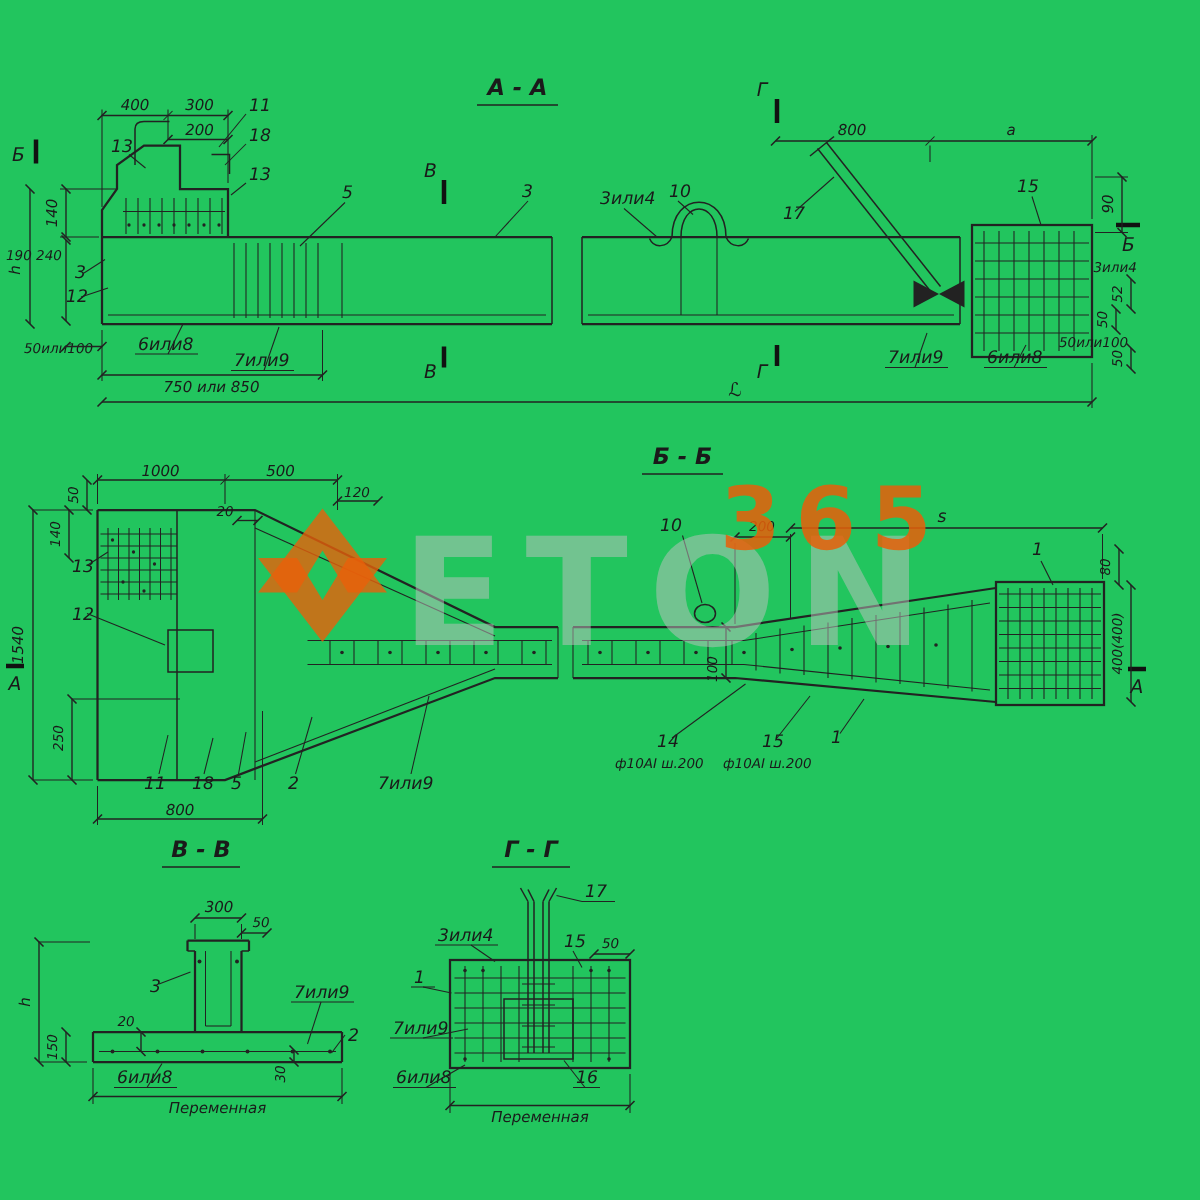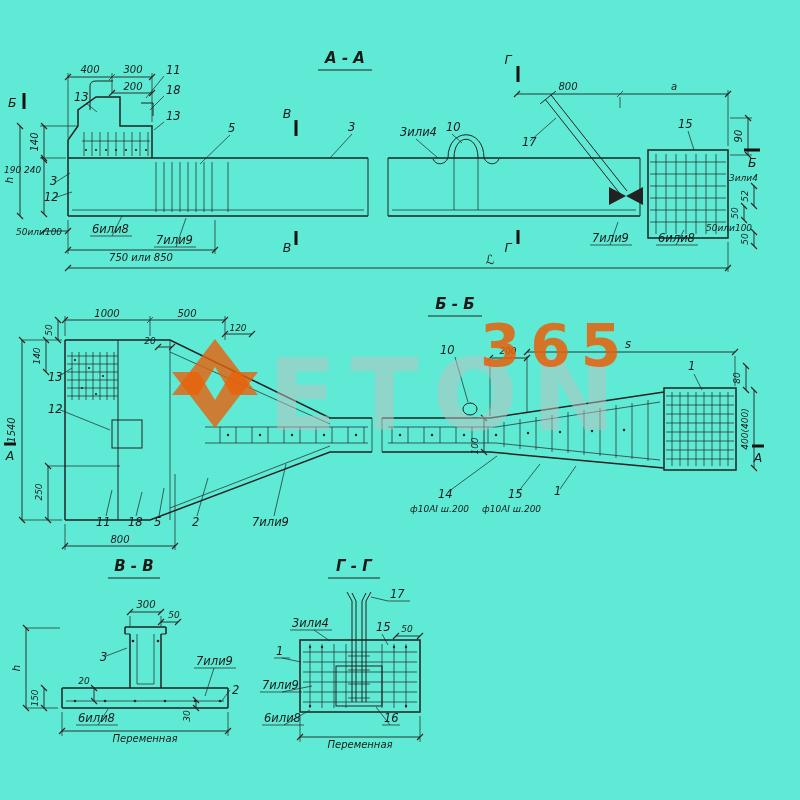--- a/index.html
+++ b/index.html
@@ -1,16 +1,16 @@
 <!DOCTYPE html>
 <html><head>
 <meta charset="utf-8">
 <style>
   html,body{margin:0;padding:0;background:#ffffff}
-  .page{width:800px;height:800px;background:#5eead4;position:relative;overflow:hidden}
+  .page{width:800px;height:800px;background:#22c55e;position:relative;overflow:hidden}
   svg{display:block}
   .ln{stroke:#222;stroke-width:1;fill:none}
   .ln2{stroke:#222;stroke-width:1.5;fill:none}
   .thin{stroke:#222;stroke-width:0.7;fill:none}
   .ext{stroke:#222;stroke-width:0.7;fill:none}
   .dim{stroke:#222;stroke-width:0.9;fill:none;marker-start:url(#tk);marker-end:url(#tk)}
   .cutln{stroke:#111;stroke-width:3;fill:none}
   .solid{fill:#222;stroke:none}
   .dot{fill:#222;stroke:none}
   text{font-family:"DejaVu Sans",sans-serif;font-style:italic;fill:#1a1a1a}

